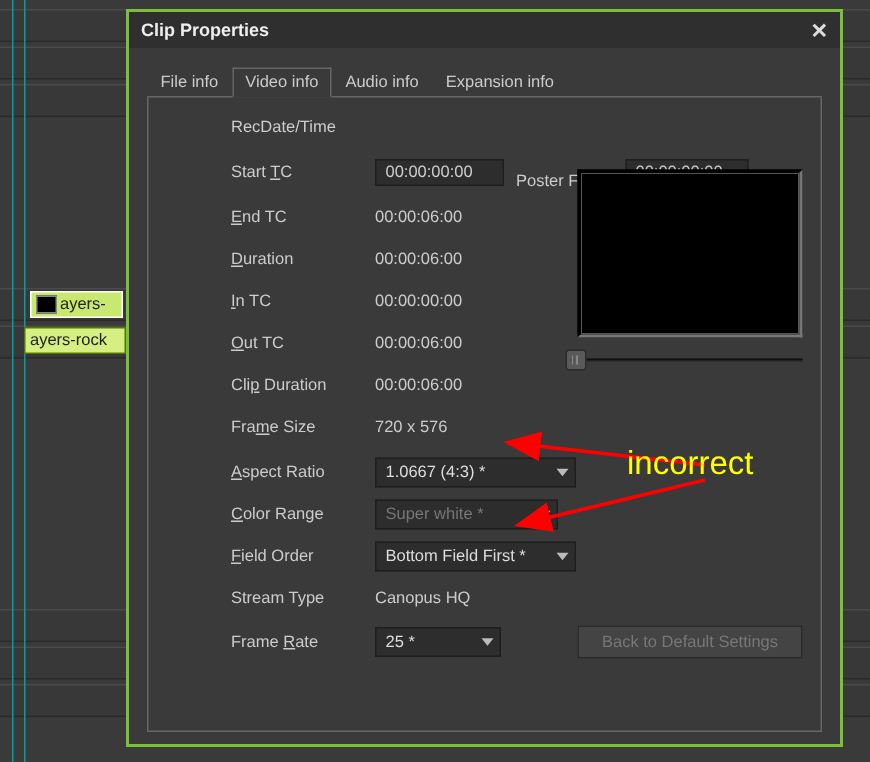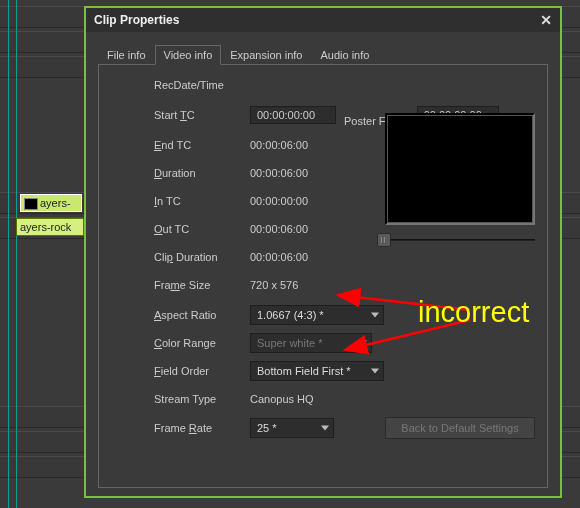--- a/index.html
+++ b/index.html
@@ -184,21 +184,21 @@
     font-size:11px;
     text-align:center;
     line-height:20px;
     cursor:pointer;
   }
   .btn.dis { color:#777; }
   .btn.wide { min-width:150px;margin-left:36px; }
   .annot {
     position:absolute;
     color:#ffff00;
-    font-size: 29px;
+    font-size: 22px;
     font-family: Arial, sans-serif;
   }
   svg.arrow { position:absolute; pointer-events:none; }
 </style>
 </head>
 <body>
 
 <div class="timeline">
   <div class="lane" style="top:6px"></div>
   <div class="lane" style="top:31px"></div>
@@ -220,22 +220,22 @@
 
 <div class="dialog">
   <div class="titlebar">
     <span class="title">Clip Properties</span>
     <span class="close-x">✕</span>
   </div>
 
   <div class="tabbar">
     <div class="tab">File info</div>
     <div class="tab active">Video info</div>
+    <div class="tab">Audio info</div>
     <div class="tab">Expansion info</div>
-    <div class="tab">Audio info</div>
   </div>
 
   <div class="panel">
 
     <div class="row">
       <span class="lbl">RecDate/Time</span>
     </div>
 
     <div class="row">
       <span class="lbl">Start <span class="under">T</span>C</span>

